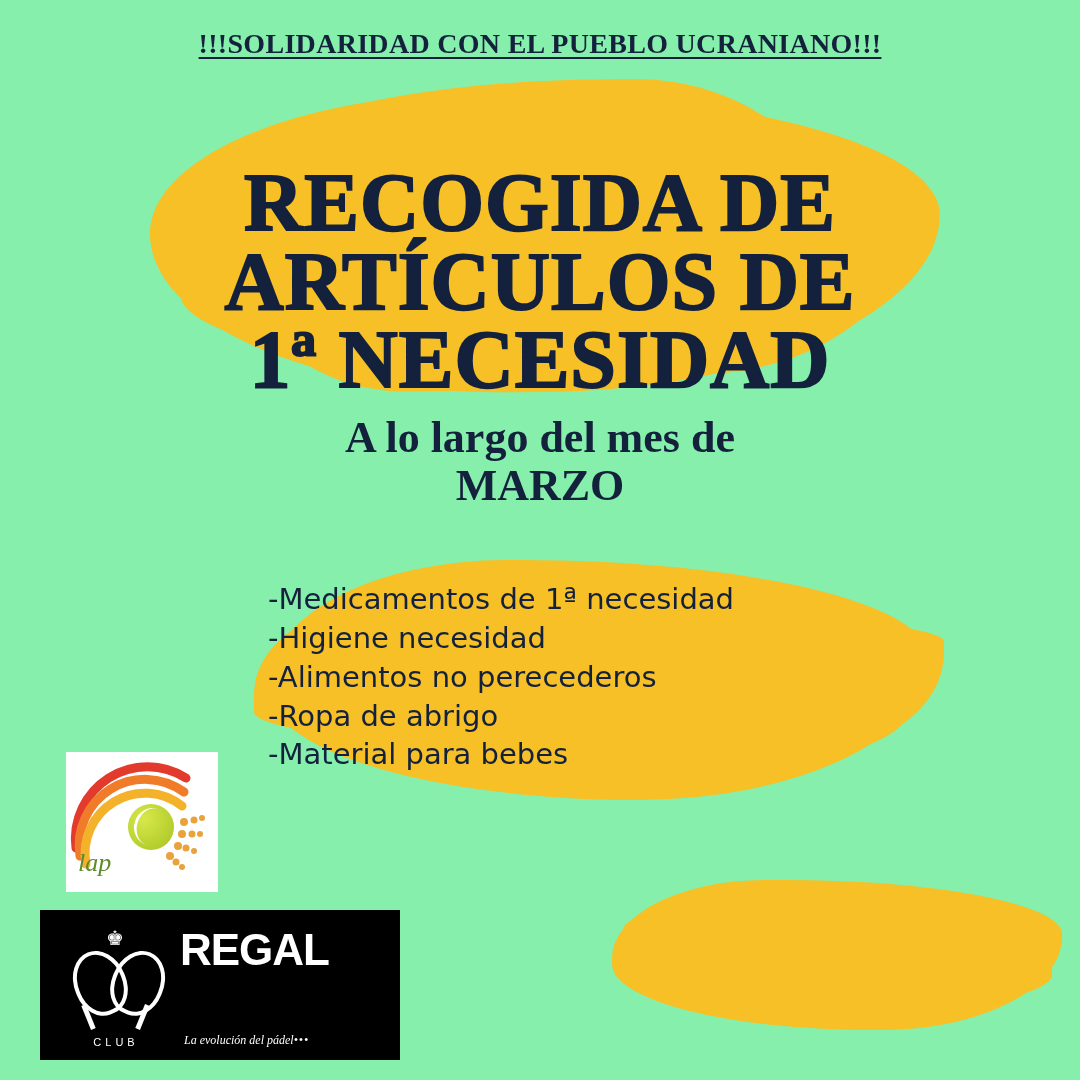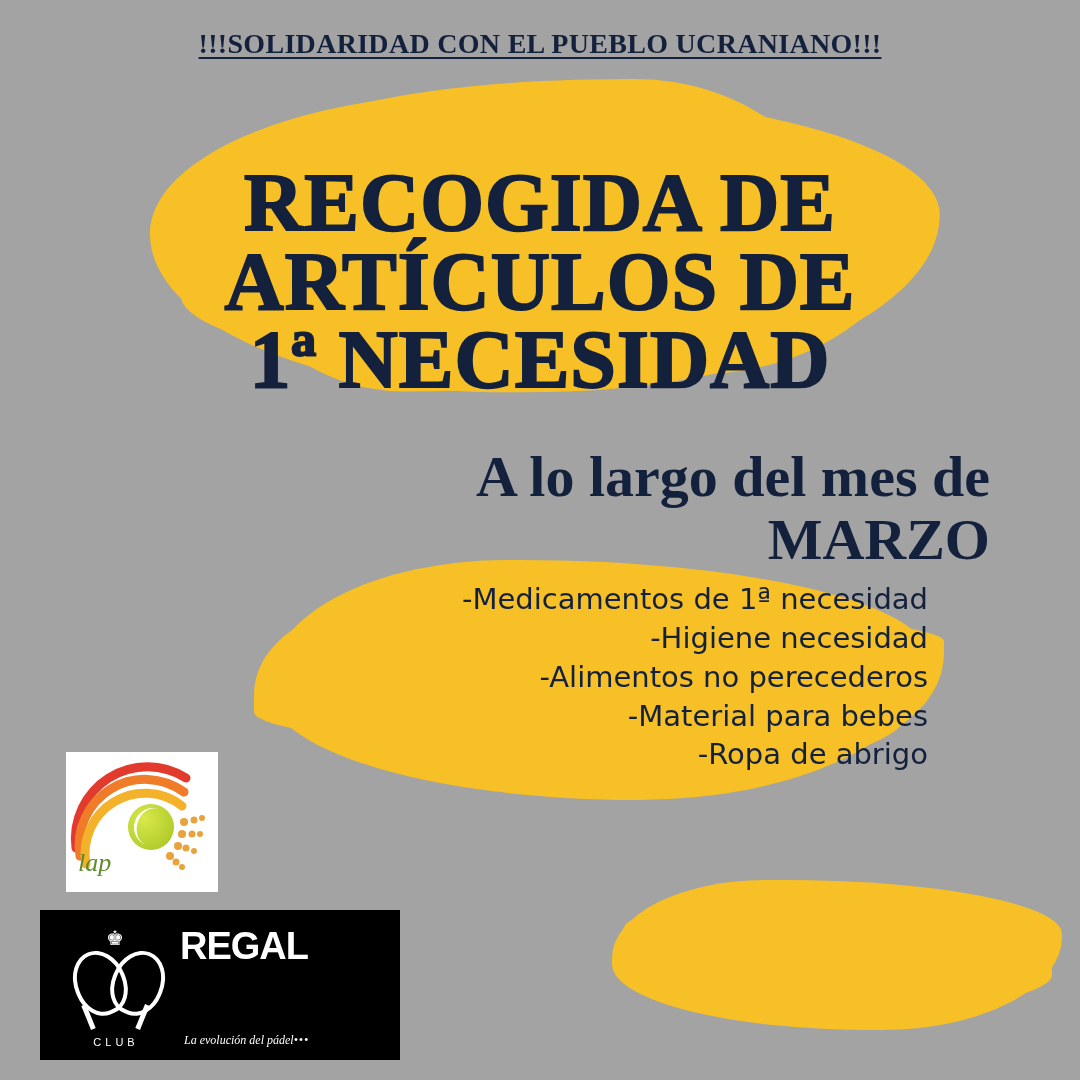--- a/index.html
+++ b/index.html
@@ -9,21 +9,21 @@
   body {
     width: 1080px;
     height: 1080px;
     overflow: hidden;
     font-family: "Liberation Sans", sans-serif;
   }
   .poster {
     position: relative;
     width: 1080px;
     height: 1080px;
-    background: #a3a3a3;
+    background: #86efac;
     overflow: hidden;
   }
 
   
   .top-banner {
     position: absolute;
     top: 28px;
     left: 0;
     width: 1080px;
     text-align: center;
@@ -133,42 +133,42 @@
     margin-top: 32px;
     -webkit-text-stroke: 2px #14213D;
   }
   .headline .l1 { display: block; }
   .headline .l2 { display: block; }
   .headline .l3 { display: block; }
 
   
   .subtitle {
     position: absolute;
-    top: 446px;
+    top: 414px;
     left: 90px;
     width: 900px;
-    text-align: right;
-    font-family: "Liberation Serif", serif;
-    font-weight: bold;
-    font-size: 58px;
+    text-align: center;
+    font-family: "Liberation Serif", serif;
+    font-weight: bold;
+    font-size: 44px;
     line-height: 1.08;
     color: #14213D;
   }
   .subtitle .month {
     display: block;
     text-transform: uppercase;
   }
 
   
   .item-list {
     position: absolute;
     top: 580px;
     left: 268px;
     width: 660px;
-    text-align: right;
+    text-align: left;
     font-family: "DejaVu Sans", sans-serif;
     font-size: 29px;
     line-height: 1.34;
     color: #14213D;
   }
   .item-list div { white-space: nowrap; }
 
   
   .info-box {
     position: absolute;
@@ -286,21 +286,21 @@
     font-size: 11px;
     letter-spacing: 4px;
   }
   .regal-word {
     position: absolute;
     left: 140px;
     top: 18px;
     color: #FFFFFF;
     font-family: "Liberation Sans", sans-serif;
     font-weight: bold;
-    font-size: 38px;
+    font-size: 44px;
     line-height: 0.98;
     letter-spacing: -1px;
   }
   .padel-word {
     position: absolute;
     left: 140px;
     top: 62px;
     color: #FFFFFF;
     font-family: "Liberation Sans", sans-serif;
     font-weight: bold;
@@ -336,22 +336,22 @@
   <div class="subtitle">
     <span>A lo largo del mes de</span>
     <span class="month">MARZO</span>
   </div>
 
   <div class="blob list-blob"></div>
   <div class="item-list">
     <div>-Medicamentos de 1ª necesidad</div>
     <div>-Higiene necesidad</div>
     <div>-Alimentos no perecederos</div>
+    <div>-Ropa de abrigo</div>
     <div>-Material para bebes</div>
-    <div>-Ropa de abrigo</div>
   </div>
 
   <div class="blob info-blob"></div>
 
   <div class="lap-logo">
     <svg width="152" height="140" viewBox="0 0 152 140">
       <path d="M10 96 A72 72 0 0 1 120 26" fill="none" stroke="#E23B2E" stroke-width="9" stroke-linecap="round"></path>
       <path d="M14 104 A66 66 0 0 1 118 40" fill="none" stroke="#F07B28" stroke-width="9" stroke-linecap="round"></path>
       <path d="M20 112 A60 60 0 0 1 116 54" fill="none" stroke="#F3B229" stroke-width="9" stroke-linecap="round"></path>
       <g fill="#E8A33D">

